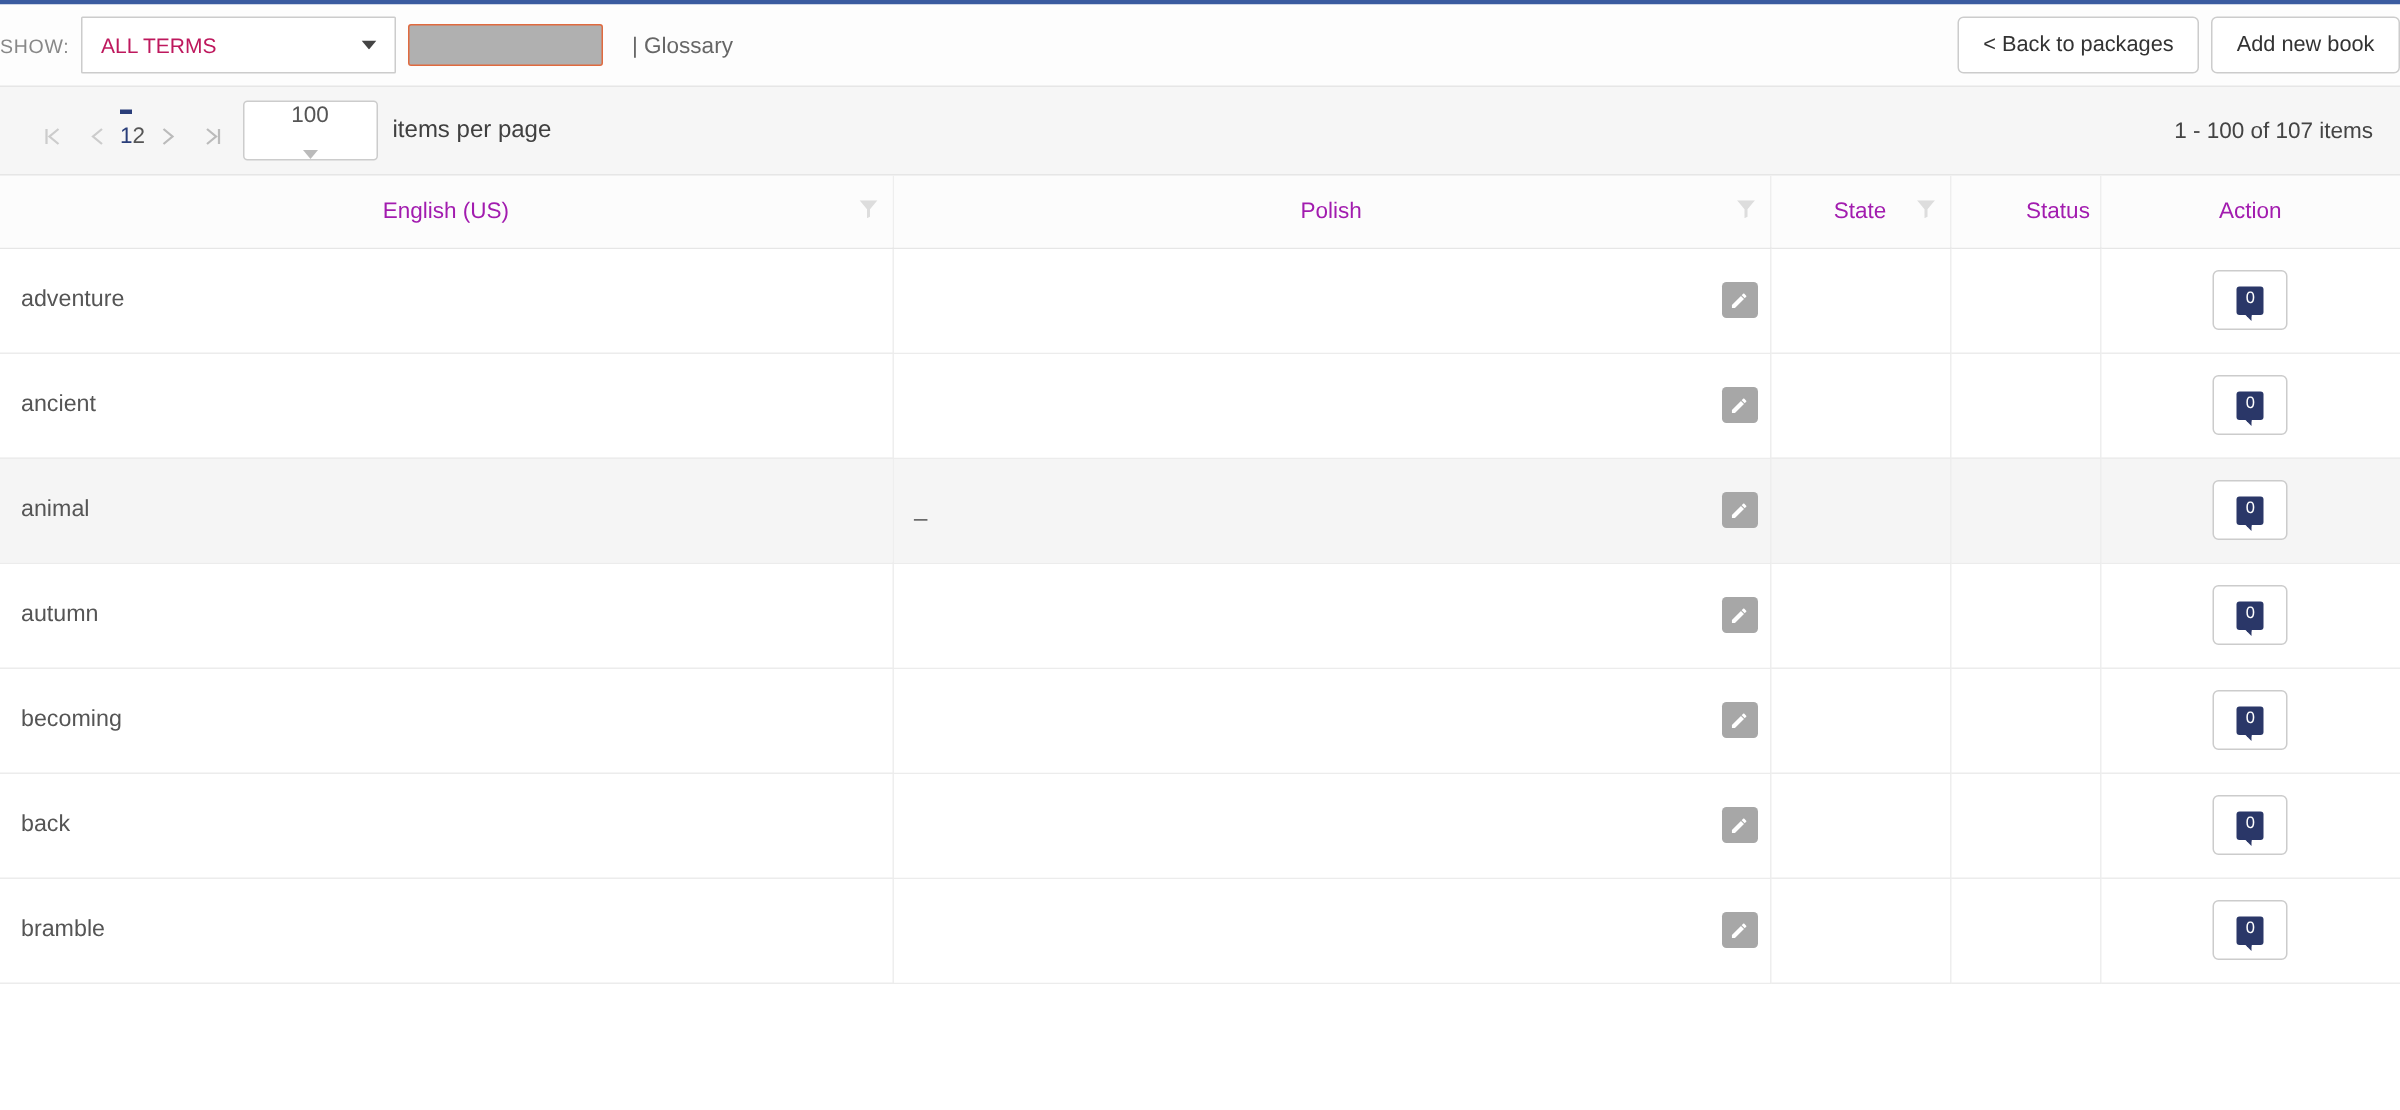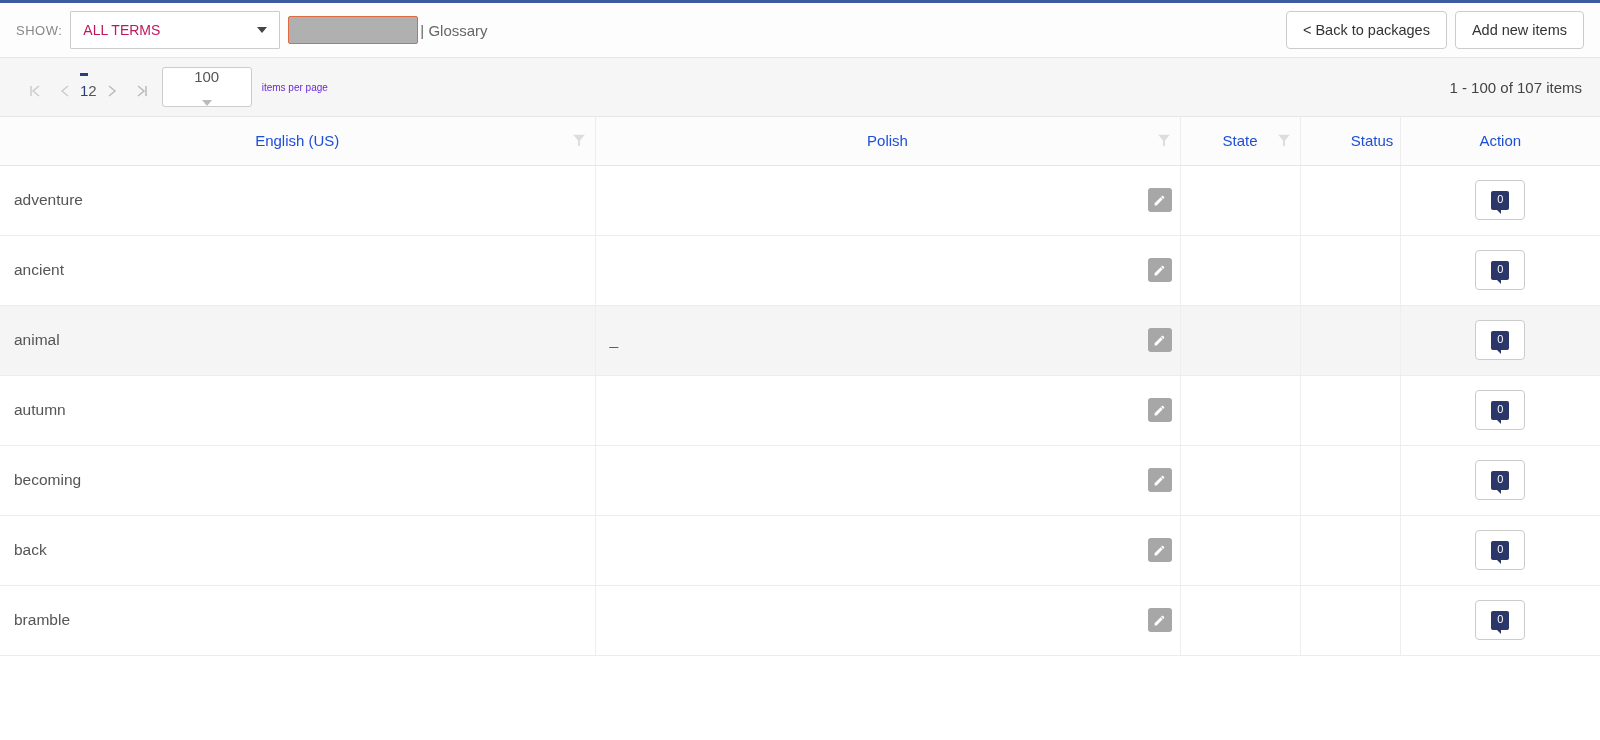--- a/index.html
+++ b/index.html
@@ -10,21 +10,21 @@
     font-size: 14px;
     width: 1600px;
   }
   .top-accent {
     height: 3px;
     background: #3b5ca0;
   }
   .toolbar {
     display: flex;
     align-items: center;
-    padding: 8px 16px;
+    padding: 8px 0;
     border-bottom: 1px solid #e6e6e6;
     background:#fdfdfd;
   }
   .show-label {
     color: #888;
     letter-spacing: 0.5px;
     font-size: 13px;
     margin-right: 8px;
   }
   .select-box {
@@ -48,21 +48,21 @@
     margin-left: 8px;
     height: 28px;
     width: 130px;
     background: #b0b0b0;
     border: 1.5px solid #e06a3f;
     border-radius: 2px;
   }
   .glossary-bc {
     color: #666;
     font-size: 15px;
-    margin-left: 2px;
+    margin-left: 19px;
     text-align: right;
   }
   .spacer { flex: 1; }
   .btn {
     border: 1px solid #ccc;
     background: #fff;
     border-radius: 4px;
     height: 38px;
     padding: 0 16px;
     font-size: 14.5px;
@@ -118,32 +118,32 @@
     border-radius: 3px;
     height: 40px;
     width: 90px;
     padding: 0 10px;
     font-size: 15px;
     background:#fff;
     margin: 0 10px 0 5px;
     cursor:pointer;
     flex-direction:column;
   }
-  .perpage-label { color:#6d28d9; font-size:10px;}
+  .perpage-label { color:#404040; font-size:16px;}
   .range-label { color:#444; font-size:15px; margin-right:6px;}
 
   table.grid {
     width: 100%;
     border-collapse: collapse;
   }
   table.grid th {
     background: #fcfcfc;
     border-bottom: 1px solid #e6e6e6;
     font-weight: 400;
-    color: #1d4ed8;
+    color: #a21caf;
     font-size: 15px;
     height: 48px;
     position: relative;
     text-align: center;
     border-right:1px solid #eee;
   }
   table.grid th:last-child{border-right:none;}
   .col-english { width: 595px; }
   .col-polish  { width: 585px; }
   .col-state   { width: 120px; }
@@ -229,21 +229,21 @@
           <path d="M0 0 L5 6 L10 0 Z" fill="#444"></path>
         </svg>
     </span>
   </div>
   <div class="search-box-redacted"></div>
   <span class="glossary-bc">
     <span>| </span><span>Glossary</span>
   </span>
   <div class="spacer"></div>
   <button class="btn">&lt; Back to packages</button>
-  <button class="btn">Add new items</button>
+  <button class="btn">Add new book</button>
 </div>
 
 <div class="pager-bar">
   <div class="pager-group">
     <span class="pager-arrow">
       <svg width="12" height="12" viewBox="0 0 12 12">
           <path d="M2 1v10M10 1L4 6l6 5" stroke="#ccc" stroke-width="1.5" fill="none"></path>
         </svg>
     </span>
     <span class="pager-arrow">

